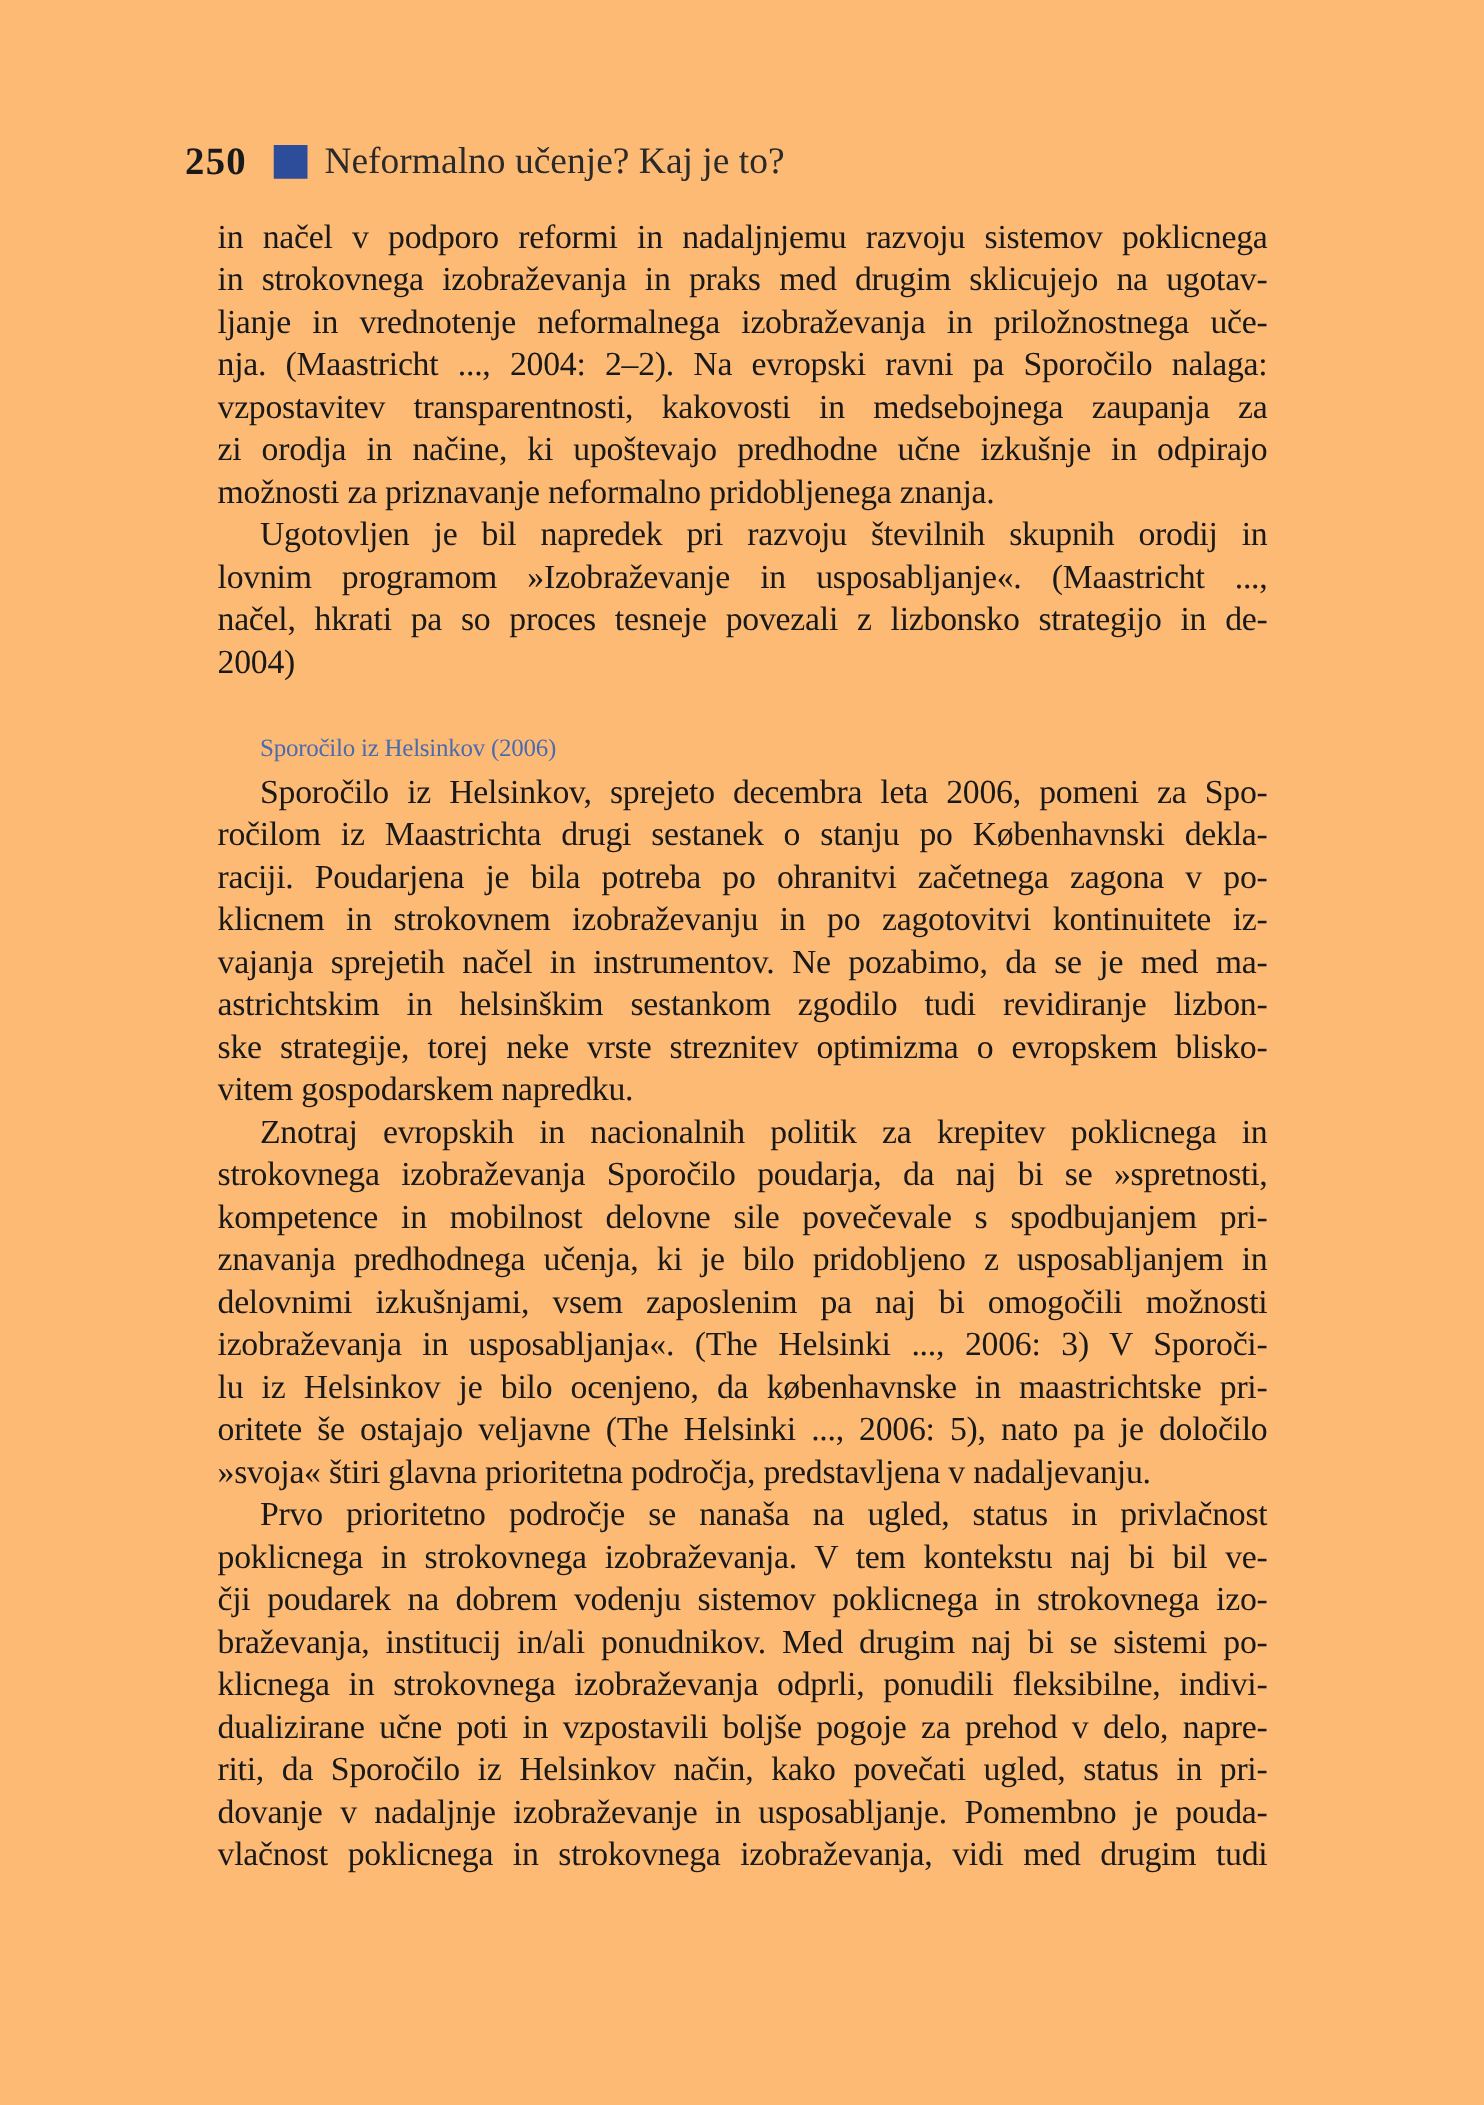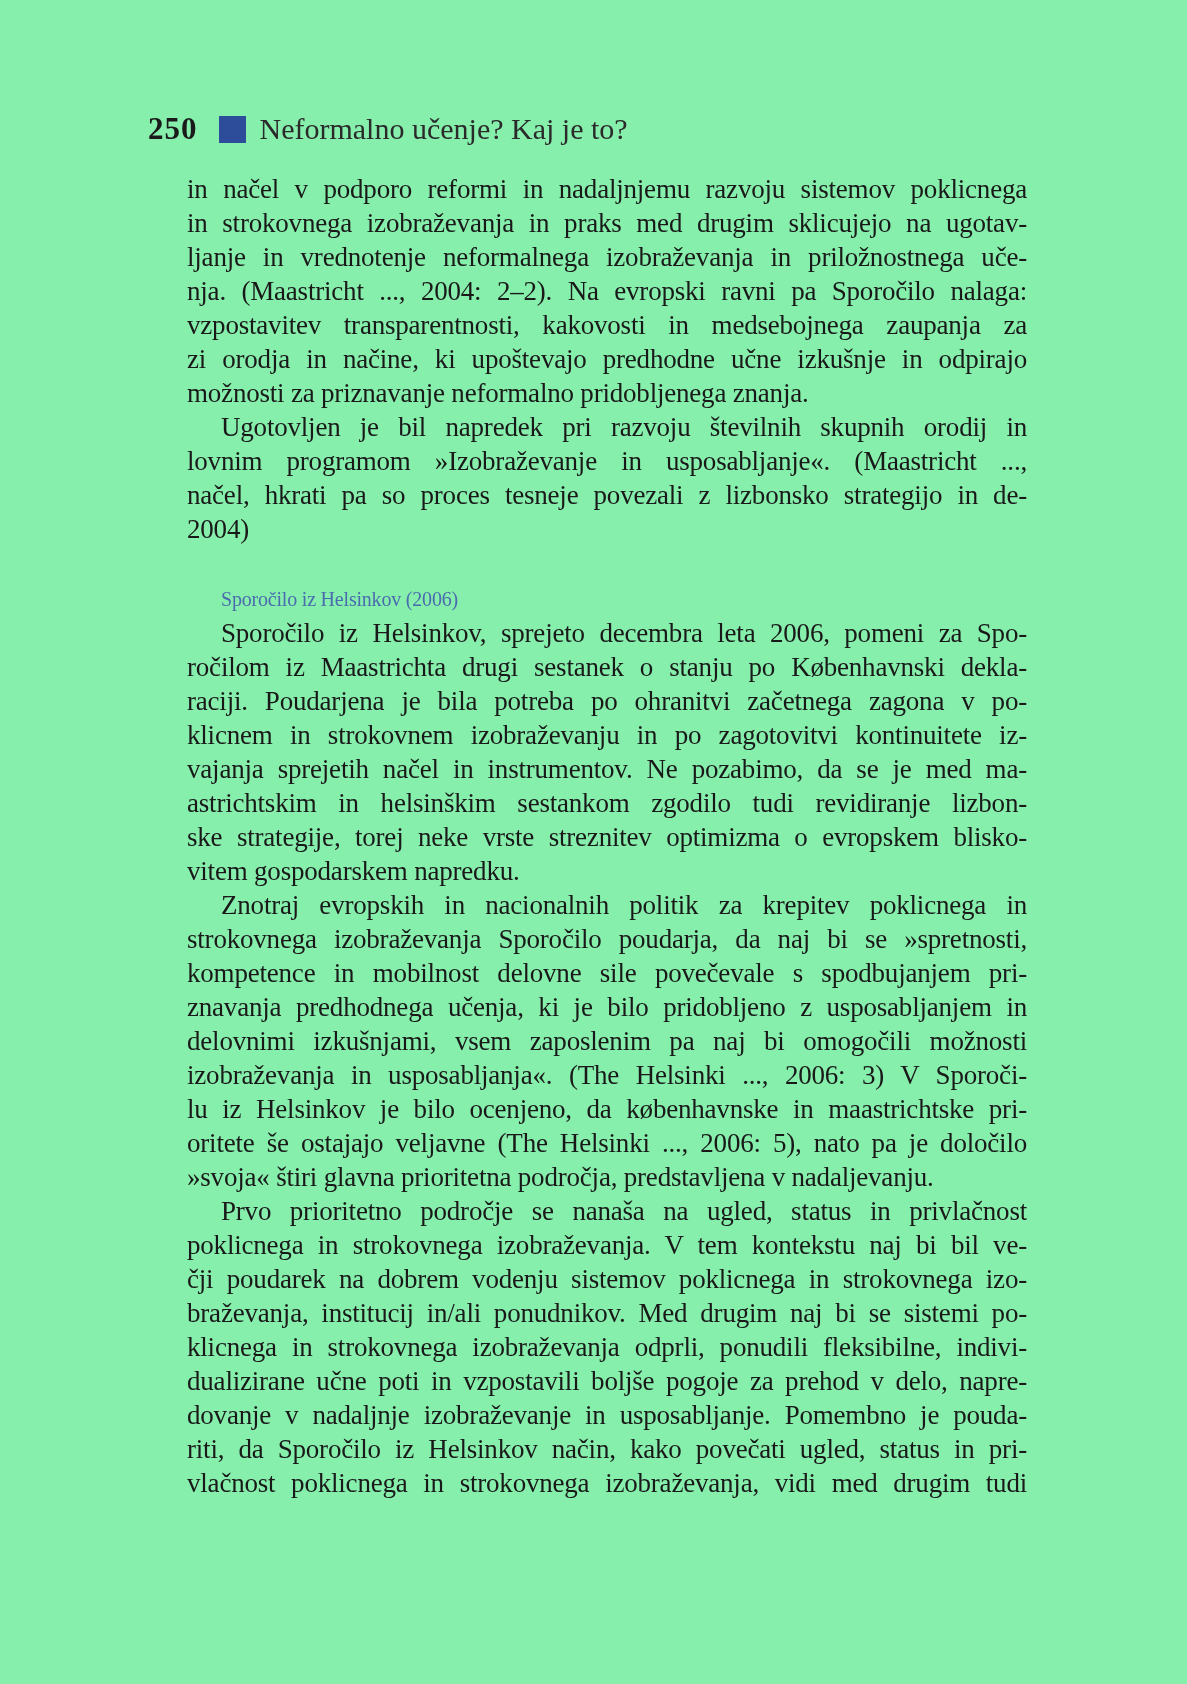--- a/index.html
+++ b/index.html
@@ -1,39 +1,39 @@
 <!DOCTYPE html>
 <html style="--accent: #2d4c9a; --heading: #4a6cae;"><head>
 <meta charset="utf-8">
 <style>
   * { margin:0; padding:0; box-sizing:border-box; }
   html,body { background:#ffffff; }
   .page {
     position:relative;
     width:1187px; height:1684px;
-    background:#86efac;
+    background:#fdba74;
     overflow:hidden;
     font-family:"Liberation Serif", serif;
   }
   .page-header {
     position:absolute; left:148px; top:108px;
     display:flex; align-items:center; height:42px;
   }
   .page-number {
     font-size:31px; font-weight:bold; color:#1a1a1a; letter-spacing:1px;
   }
   .accent-square {
     width:27px; height:27px;
     background:var(--accent,#2d4c9a);
     margin-left:21px; margin-right:14px;
     display:inline-block;
   }
   .running-title { font-size:30px; color:#2a2a2a; }
   .text-block {
-    position:absolute; left:187px; top:172px; width:840px;
+    position:absolute; left:174px; top:172px; width:840px;
     font-size:27px; line-height:34px; color:#191919;
     letter-spacing:-0.2px;
   }
   .line {
     text-align:justify; text-align-last:justify;
     height:34px; overflow:hidden; white-space:nowrap;
   }
   .line.last { text-align-last:left; white-space:normal;font-family:Liberation Serif, serif; }
   .line.indent { padding-left:34px; }
   .section-heading {
@@ -89,18 +89,18 @@
         <div class="line">oritete še ostajajo veljavne (The Helsinki ..., 2006: 5), nato pa je določilo</div>
         <div class="line last">»svoja« štiri glavna prioritetna področja, predstavljena v nadaljevanju.</div>
       </div>
       <div class="paragraph">
         <div class="line indent">Prvo prioritetno področje se nanaša na ugled, status in privlačnost</div>
         <div class="line">poklicnega in strokovnega izobraževanja. V tem kontekstu naj bi bil ve-</div>
         <div class="line">čji poudarek na dobrem vodenju sistemov poklicnega in strokovnega izo-</div>
         <div class="line">braževanja, institucij in/ali ponudnikov. Med drugim naj bi se sistemi po-</div>
         <div class="line">klicnega in strokovnega izobraževanja odprli, ponudili fleksibilne, indivi-</div>
         <div class="line">dualizirane učne poti in vzpostavili boljše pogoje za prehod v delo, napre-</div>
+        <div class="line">riti, da Sporočilo iz Helsinkov način, kako povečati ugled, status in pri-</div>
         <div class="line">dovanje v nadaljnje izobraževanje in usposabljanje. Pomembno je pouda-</div>
-        <div class="line">riti, da Sporočilo iz Helsinkov način, kako povečati ugled, status in pri-</div>
         <div class="line">vlačnost poklicnega in strokovnega izobraževanja, vidi med drugim tudi</div>
       </div>
     </main>
 </div>
 
 </body></html>

